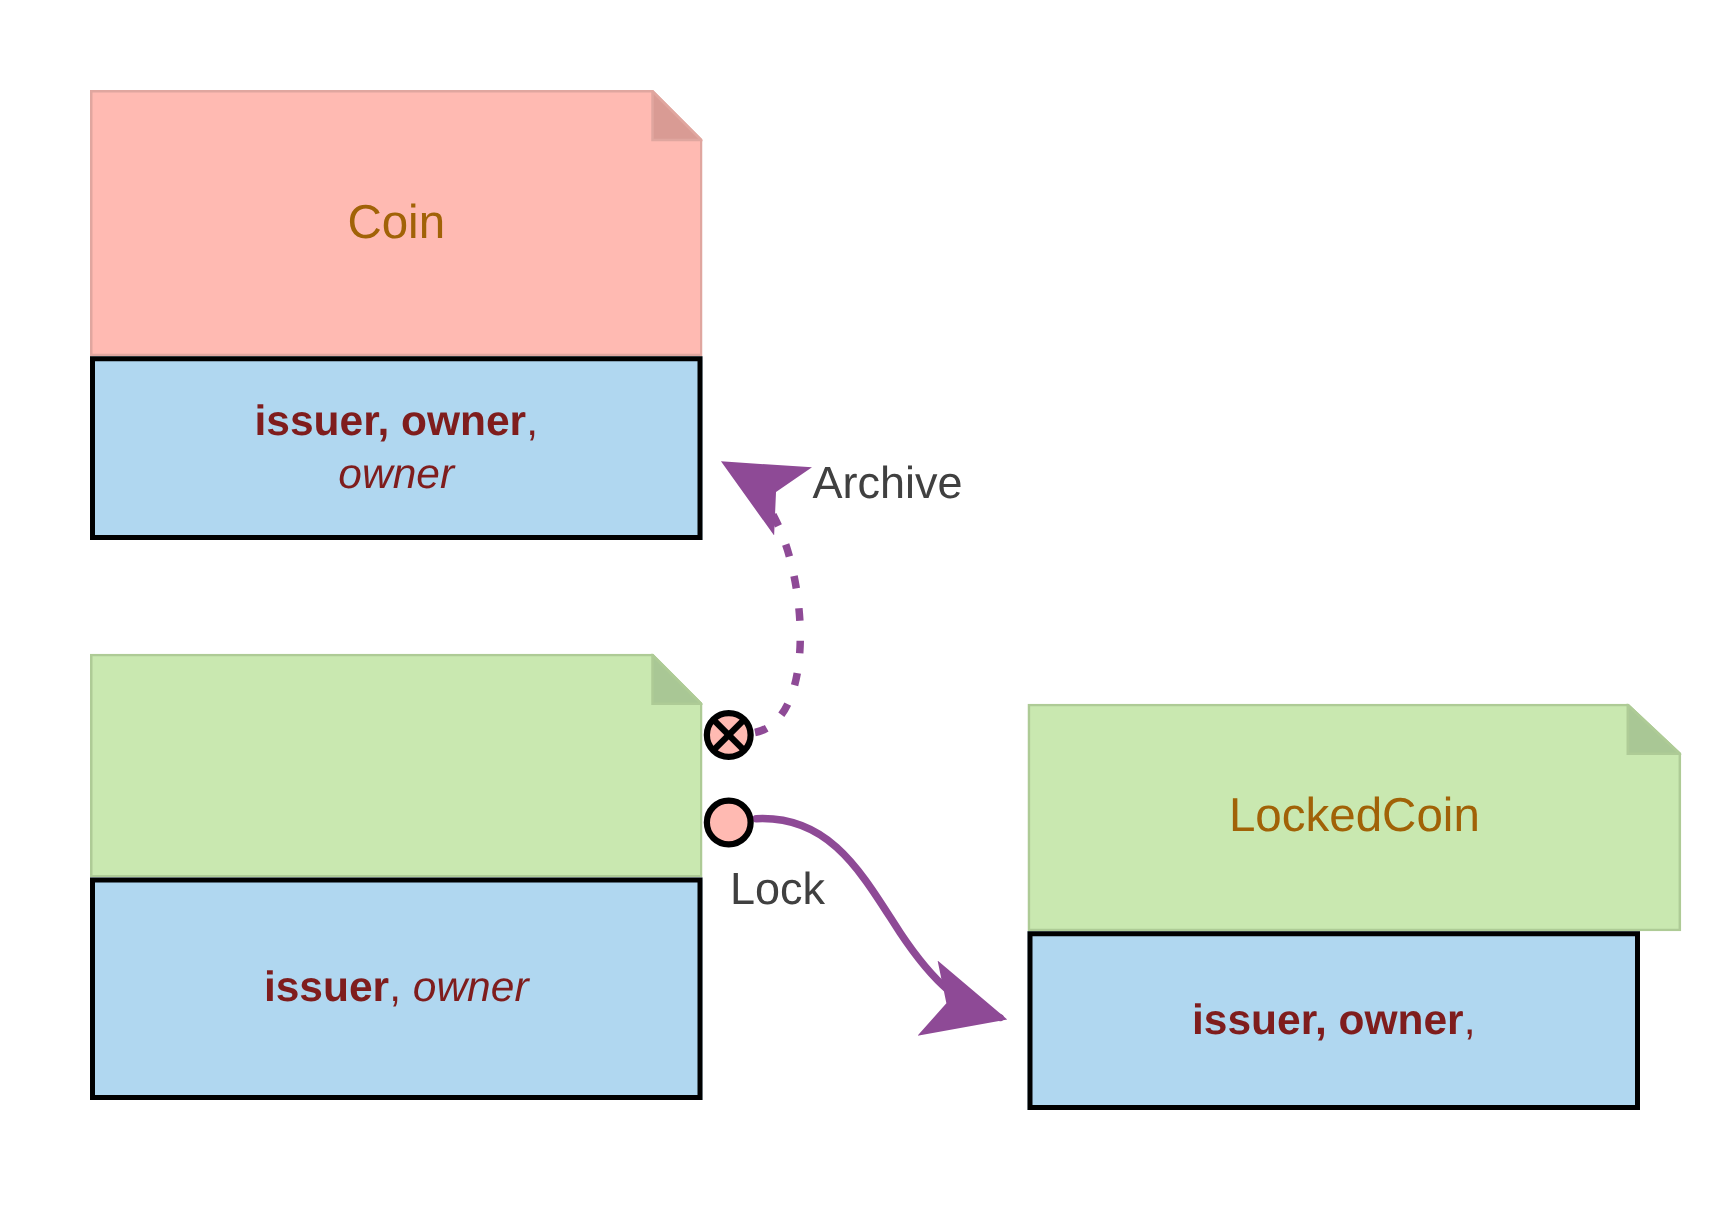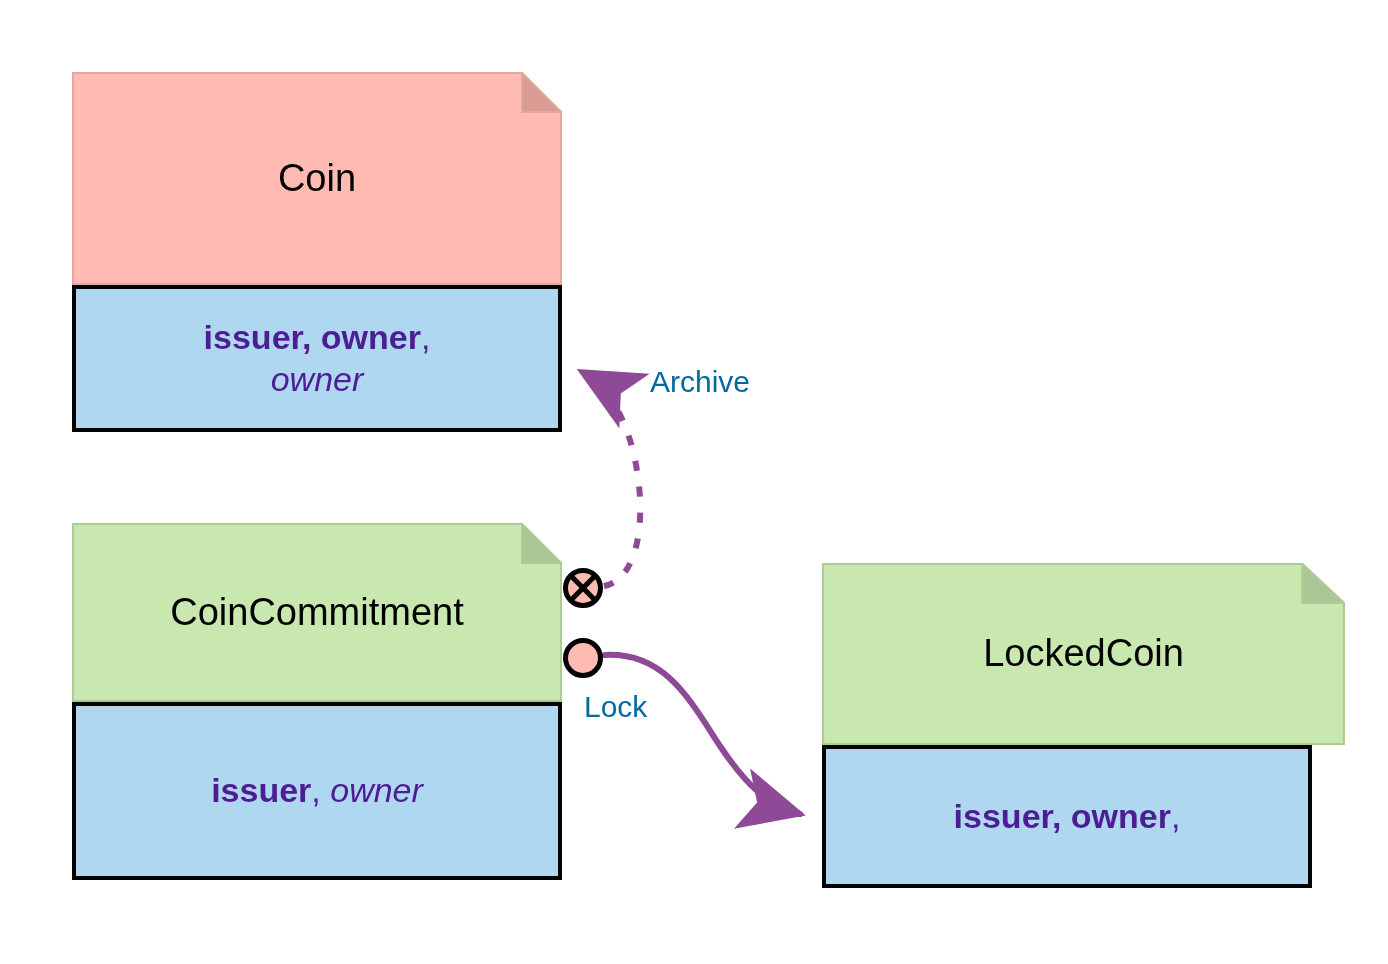--- a/index.html
+++ b/index.html
@@ -33,57 +33,57 @@
   }
   .node-header .hdr-fill {
     position: absolute;
     left: 0; top: 0;
     width: 100%; height: 100%;
   }
   .node-title {
     position: relative;
     z-index: 3;
     font-size: 38px;
-    color: #000000;
+    color: #a16207;
     line-height: 1.1;
     text-align: center;
     white-space: nowrap;
   }
   .node-body {
     position: absolute;
     box-sizing: border-box;
     border: 4px solid #000000;
     display: flex;
     align-items: center;
     justify-content: center;
     text-align: center;
   }
   .node-body .body-text {
     font-size: 34px;
-    color: #4c1d95;
+    color: #7f1d1d;
     line-height: 1.22;
     padding: 0 10px;
   }
   .bold { font-weight: bold; }
   .ital { font-style: italic; }
 
   
   .conn {
     position: absolute;
     box-sizing: border-box;
     border-radius: 50%;
     border: 5px solid #000000;
     z-index: 20;
   }
 
   
   .edge-label {
     position: absolute;
-    font-size: 30px;
-    color: #0369a1;
+    font-size: 36px;
+    color: #404040;
     white-space: nowrap;
     z-index: 15;
   }
 
   
   #edges {
     position: absolute;
     left: 0;
     top: 0;
     width: 1388px;
@@ -134,21 +134,20 @@
     </div>
   </div>
 
   <div class="node" style="left:72px; top:523px; width:490px; height:357px;">
 
     <div class="node-header" style="left:0; top:0; width:490px; height:179px;">
       <svg class="hdr-fill" viewBox="0 0 490 179" width="490" height="179" preserveAspectRatio="none">
         <path d="M1,1 H450 L489,40 V178 H1 Z" fill="#c9e8b0" stroke="#aecb96" stroke-width="2"></path>
         <path d="M450,1 L489,40 H450 Z" fill="#a9c795" stroke="#aecb96" stroke-width="2"></path>
       </svg>
-      <div class="node-title">CoinCommitment</div>
     </div>
 
     <div class="node-body" style="left:0px; top:179px; width:490px; height:178px; background:#b0d7f0;">
       <div class="body-text">
         <span class="bold">issuer</span><span>,</span>
         <span class="ital">owner</span>
       </div>
     </div>
   </div>
 

